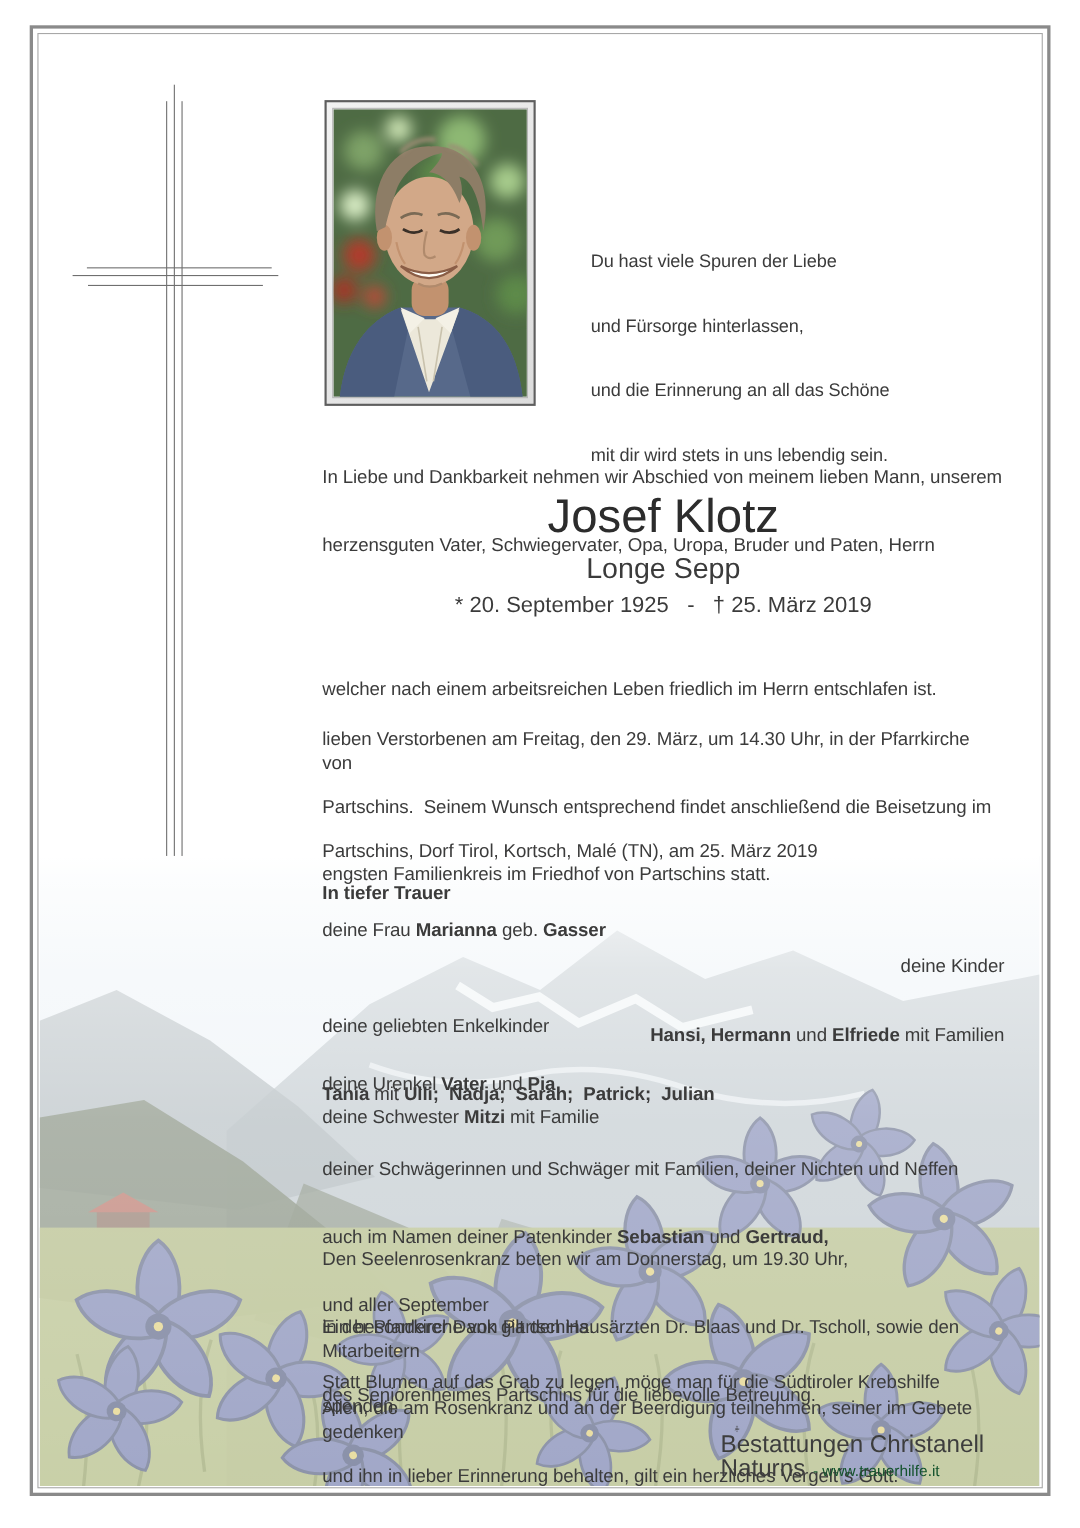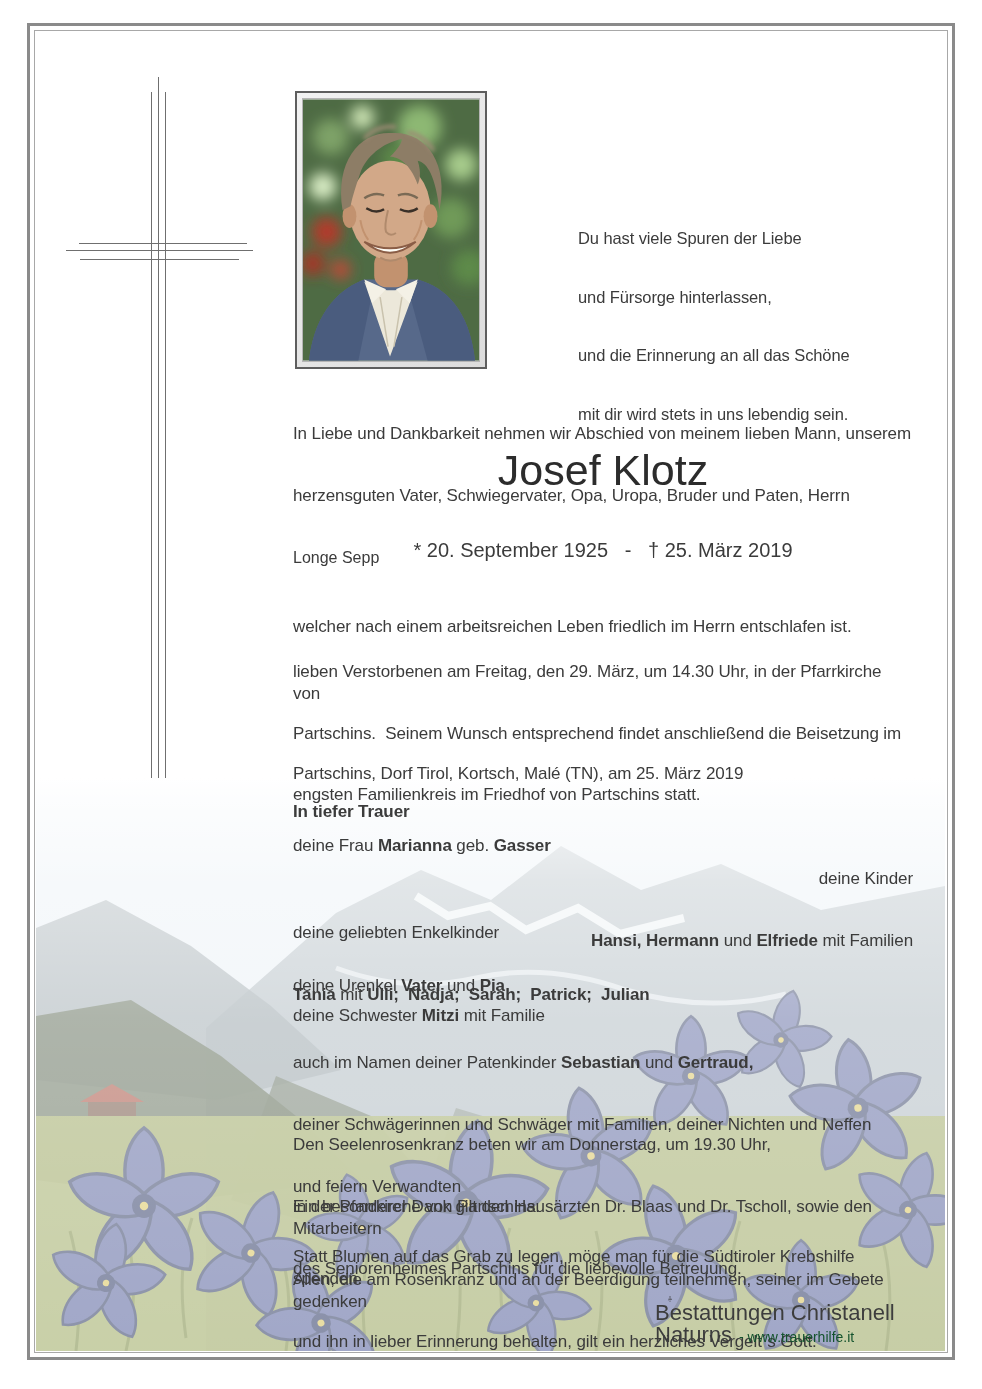--- a/index.html
+++ b/index.html
@@ -25,28 +25,28 @@
   .cross div{position:absolute;background:var(--cross-line);}
   .cv{width:1px;} .ch{height:1px;}
   
   .portrait{left:295px;top:91px;width:178px;height:264px;border:2px solid var(--photo-frame);
     padding:5px;background:linear-gradient(135deg,#f2f2f2,#dcdcdc);z-index:3;}
   .portrait .inner{width:178px;height:264px;border:1px solid #b5b5b5;box-sizing:border-box;overflow:hidden;}
   .portrait svg{display:block;width:176px;height:262px;}
   
   .txt{z-index:4;font-size:17px;letter-spacing:-0.1px;white-space:pre-wrap;}
   .line{height:22px;line-height:22px;white-space:pre-wrap;}
-  .poem{left:537px;top:190px;width:400px;font-size:16.5px;margin-left:41px;}
+  .poem{left:537px;top:190px;width:400px;font-size:16.5px;}
   .poem .line{height:20.5px;line-height:20.5px;}
   .col{left:293px;width:620px;}
   .b,.bold{font-weight:700;}
   .deceased-name{left:293px;top:446px;width:620px;text-align:center;font-size:43px;
     line-height:48px;color:var(--title);z-index:4;}
-  .deceased-nick{left:293px;top:501px;width:620px;text-align:left;font-size:16px;
-    line-height:30px;z-index:4;margin-top:42px;}
+  .deceased-nick{left:293px;top:501px;width:620px;text-align:center;font-size:26px;
+    line-height:30px;z-index:4;}
   .deceased-dates{left:293px;top:537px;width:620px;text-align:center;font-size:20px;
     line-height:26px;z-index:4;white-space:pre-wrap;}
   
   .footer{left:655px;top:1296px;width:280px;height:50px;z-index:4;display:flex;align-items:flex-start;flex-direction:column;}
   .footer .logo{width:30px;height:48px;margin-right:7px;}
   .footer .ftxt{line-height:22px;font-size:22px;color:#3d3d3d;}
   .footer .row2{display:flex;align-items:baseline;}
   .footer .site{font-size:14px;margin-left:7px;font-weight:400;color:#14532d;}
 </style>
 </head>
@@ -235,23 +235,23 @@
   <div class="line">deine geliebten Enkelkinder</div>
   <div class="line"><span class="b">Tania</span><span> mit </span><span class="b">Ulli;</span><span>  </span><span class="b">Nadja;</span><span>  </span><span class="b">Sarah;</span><span>  </span><span class="b">Patrick;</span><span>  </span><span class="b">Julian</span></div>
 </div>
 <div class="abs txt col" style="top:935px;">
   <div class="line"><span>deine Urenkel </span><span class="b">Vater</span><span> und </span><span class="b">Pia</span></div>
 </div>
 <div class="abs txt col" style="top:965px;">
   <div class="line"><span>deine Schwester </span><span class="b">Mitzi</span><span> mit Familie</span></div>
 </div>
 <div class="abs txt col" style="top:1012px;">
+  <div class="line">deiner Schwägerinnen und Schwäger mit Familien, deiner Nichten und Neffen</div>
   <div class="line"><span>auch im Namen deiner Patenkinder </span><span class="b">Sebastian</span><span> und </span><span class="b">Gertraud,</span></div>
-  <div class="line">deiner Schwägerinnen und Schwäger mit Familien, deiner Nichten und Neffen</div>
-  <div class="line">und feiern Verwandten</div>
+  <div class="line">und aller September</div>
 </div>
 
 <div class="abs txt col" style="top:1094px;">
   <div class="line">Den Seelenrosenkranz beten wir am Donnerstag, um 19.30 Uhr,</div>
   <div class="line">in der Pfarrkirche von Partschins.</div>
 </div>
 <div class="abs txt col" style="top:1156px;">
   <div class="line">Ein besonderer Dank gilt den Hausärzten Dr. Blaas und Dr. Tscholl, sowie den Mitarbeitern</div>
   <div class="line">des Seniorenheimes Partschins für die liebevolle Betreuung.</div>
 </div>

